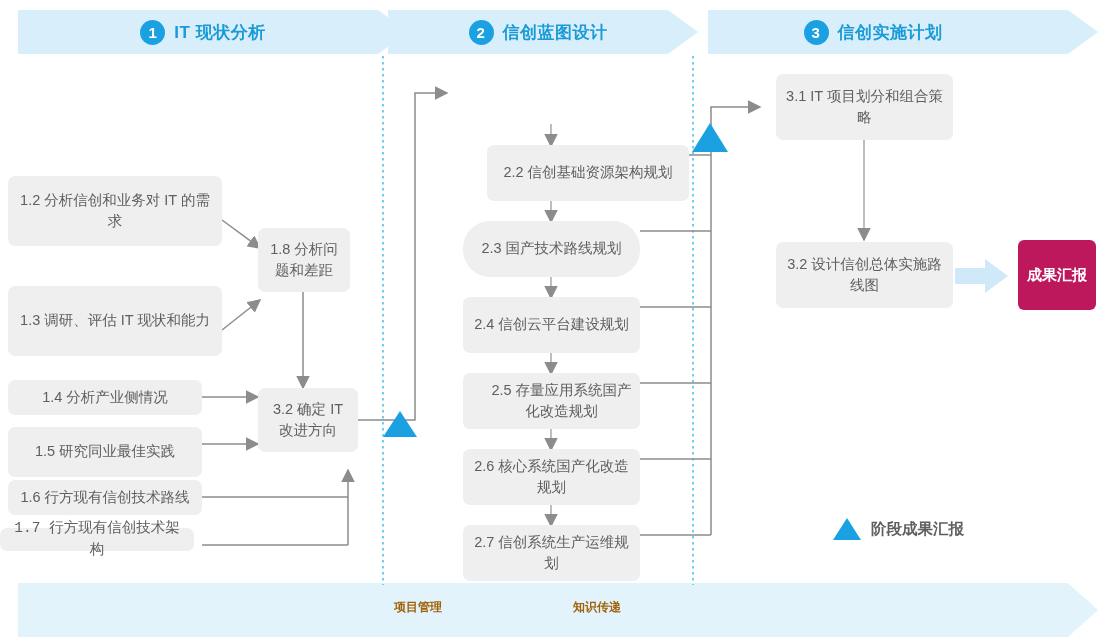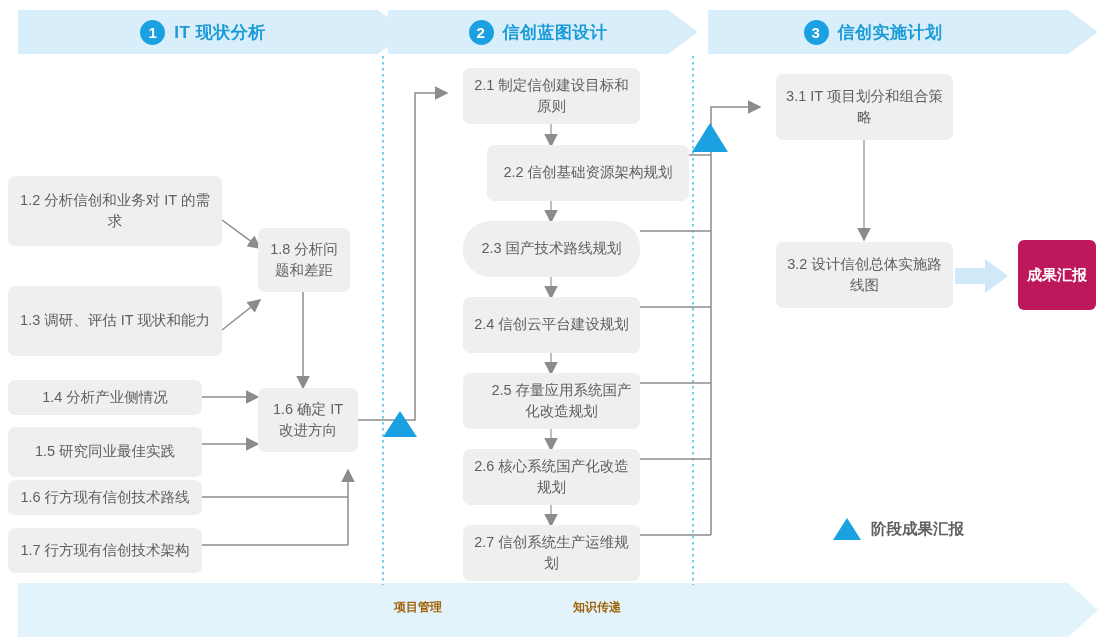--- a/index.html
+++ b/index.html
@@ -115,25 +115,24 @@
   <div class="phase-band" style="left:708px;top:10px;width:330px;height:44px;">
     <span class="phase-num">3</span>
     <span class="phase-title">信创实施计划</span>
   </div>
 
   <div class="box" style="left:8px;top:176px;width:214px;height:70px;">1.2 分析信创和业务对 IT 的需求</div>
   <div class="box" style="left:8px;top:286px;width:214px;height:70px;">1.3 调研、评估 IT 现状和能力</div>
   <div class="box" style="left:8px;top:380px;width:194px;height:35px;">1.4 分析产业侧情况</div>
   <div class="box" style="left:8px;top:427px;width:194px;height:50px;">1.5 研究同业最佳实践</div>
   <div class="box" style="left:8px;top:480px;width:194px;height:35px;">1.6 行方现有信创技术路线</div>
-  <div class="box" style="left:8px;top:528px;width:194px;height:45px;">1.7 行方现有信创技术架构</div>
+  <div class="box" style="left:0;top:528px;width:194px;height:23px;font-family:Liberation Mono, monospace;">1.7 行方现有信创技术架构</div>
   <div class="box" style="left:258px;top:228px;width:92px;height:64px;">1.8 分析问题和差距</div>
-  <div class="box" style="left:258px;top:388px;width:100px;height:64px;">1.6 确定 IT 改进方向</div>
+  <div class="box" style="left:258px;top:388px;width:100px;height:64px;">3.2 确定 IT 改进方向</div>
 
-  <div class="box" style="left:463px;top:68px;width:177px;height:56px;">2.1 制定信创建设目标和原则</div>
   <div class="box" style="left:463px;top:145px;width:202px;height:56px;margin-left:24px;">2.2 信创基础资源架构规划</div>
   <div class="box" style="left:463px;top:221px;width:177px;height:56px;border-radius:27px;">2.3 国产技术路线规划</div>
   <div class="box" style="left:463px;top:297px;width:177px;height:56px;">2.4 信创云平台建设规划</div>
   <div class="box" style="left:463px;top:373px;width:177px;height:56px;padding-left:28px;">2.5 存量应用系统国产化改造规划</div>
   <div class="box" style="left:463px;top:449px;width:177px;height:56px;">2.6 核心系统国产化改造规划</div>
   <div class="box" style="left:463px;top:525px;width:177px;height:56px;">2.7 信创系统生产运维规划</div>
 
   <div class="box" style="left:776px;top:74px;width:177px;height:66px;">3.1 IT 项目划分和组合策略</div>
   <div class="box" style="left:776px;top:242px;width:177px;height:66px;">3.2 设计信创总体实施路线图</div>
   <div class="box result" style="left:1018px;top:240px;width:78px;height:70px;">成果汇报</div>

